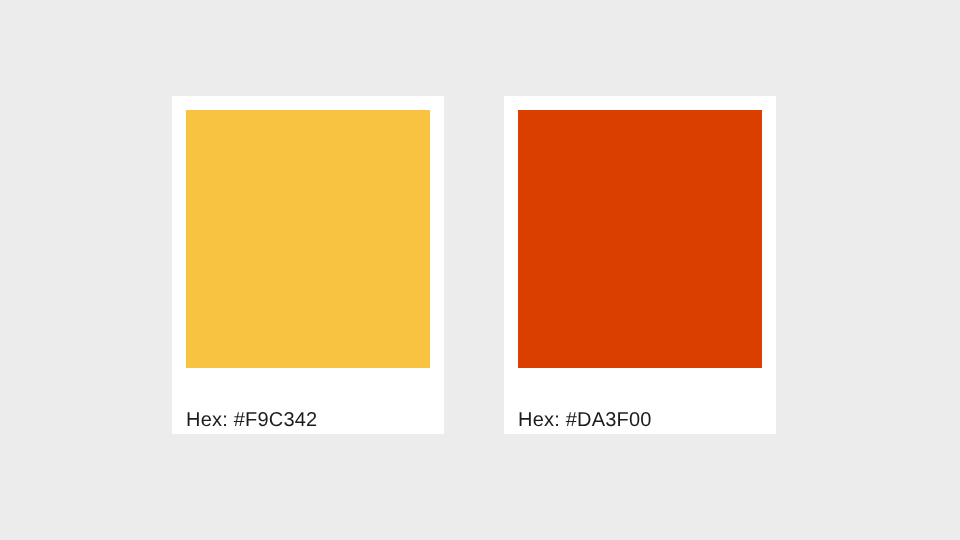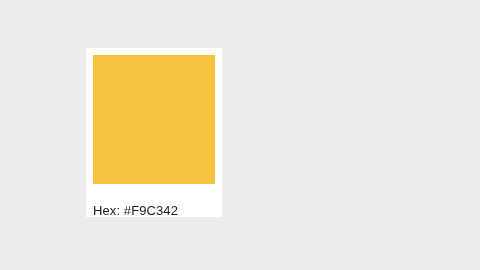--- a/index.html
+++ b/index.html
@@ -47,32 +47,36 @@
   .color-chip {
     width: 100%;
     height: 129px;
     display: block;
   }
 
   .card-caption {
     flex: 1;
     display: flex;
     align-items: center;
-    font-size: 13px;
+    font-size: 10px;
     line-height: 1;
     color: #1c1c1c;
     letter-spacing: 0.1px;
     white-space: nowrap;
     margin-top: 20px;
   }
 </style>
 </head>
 <body style="background: rgb(236, 236, 236);">
 
 <div id="palette-board" style="background: rgb(236, 236, 236);">
 
   <div class="swatch-card" id="swatch-card-1">
     <div class="color-chip" style="background:#F9C342;"></div>
     <div class="card-caption">Hex: #F9C342</div>
   </div>
 
+  <div class="swatch-card" id="swatch-card-2">
+    <div class="color-chip" style="background:#DA3F00;"></div>
+    <div class="card-caption">Hex: #DA3F00</div>
+  </div>
 
 </div>
 
 </body></html>

